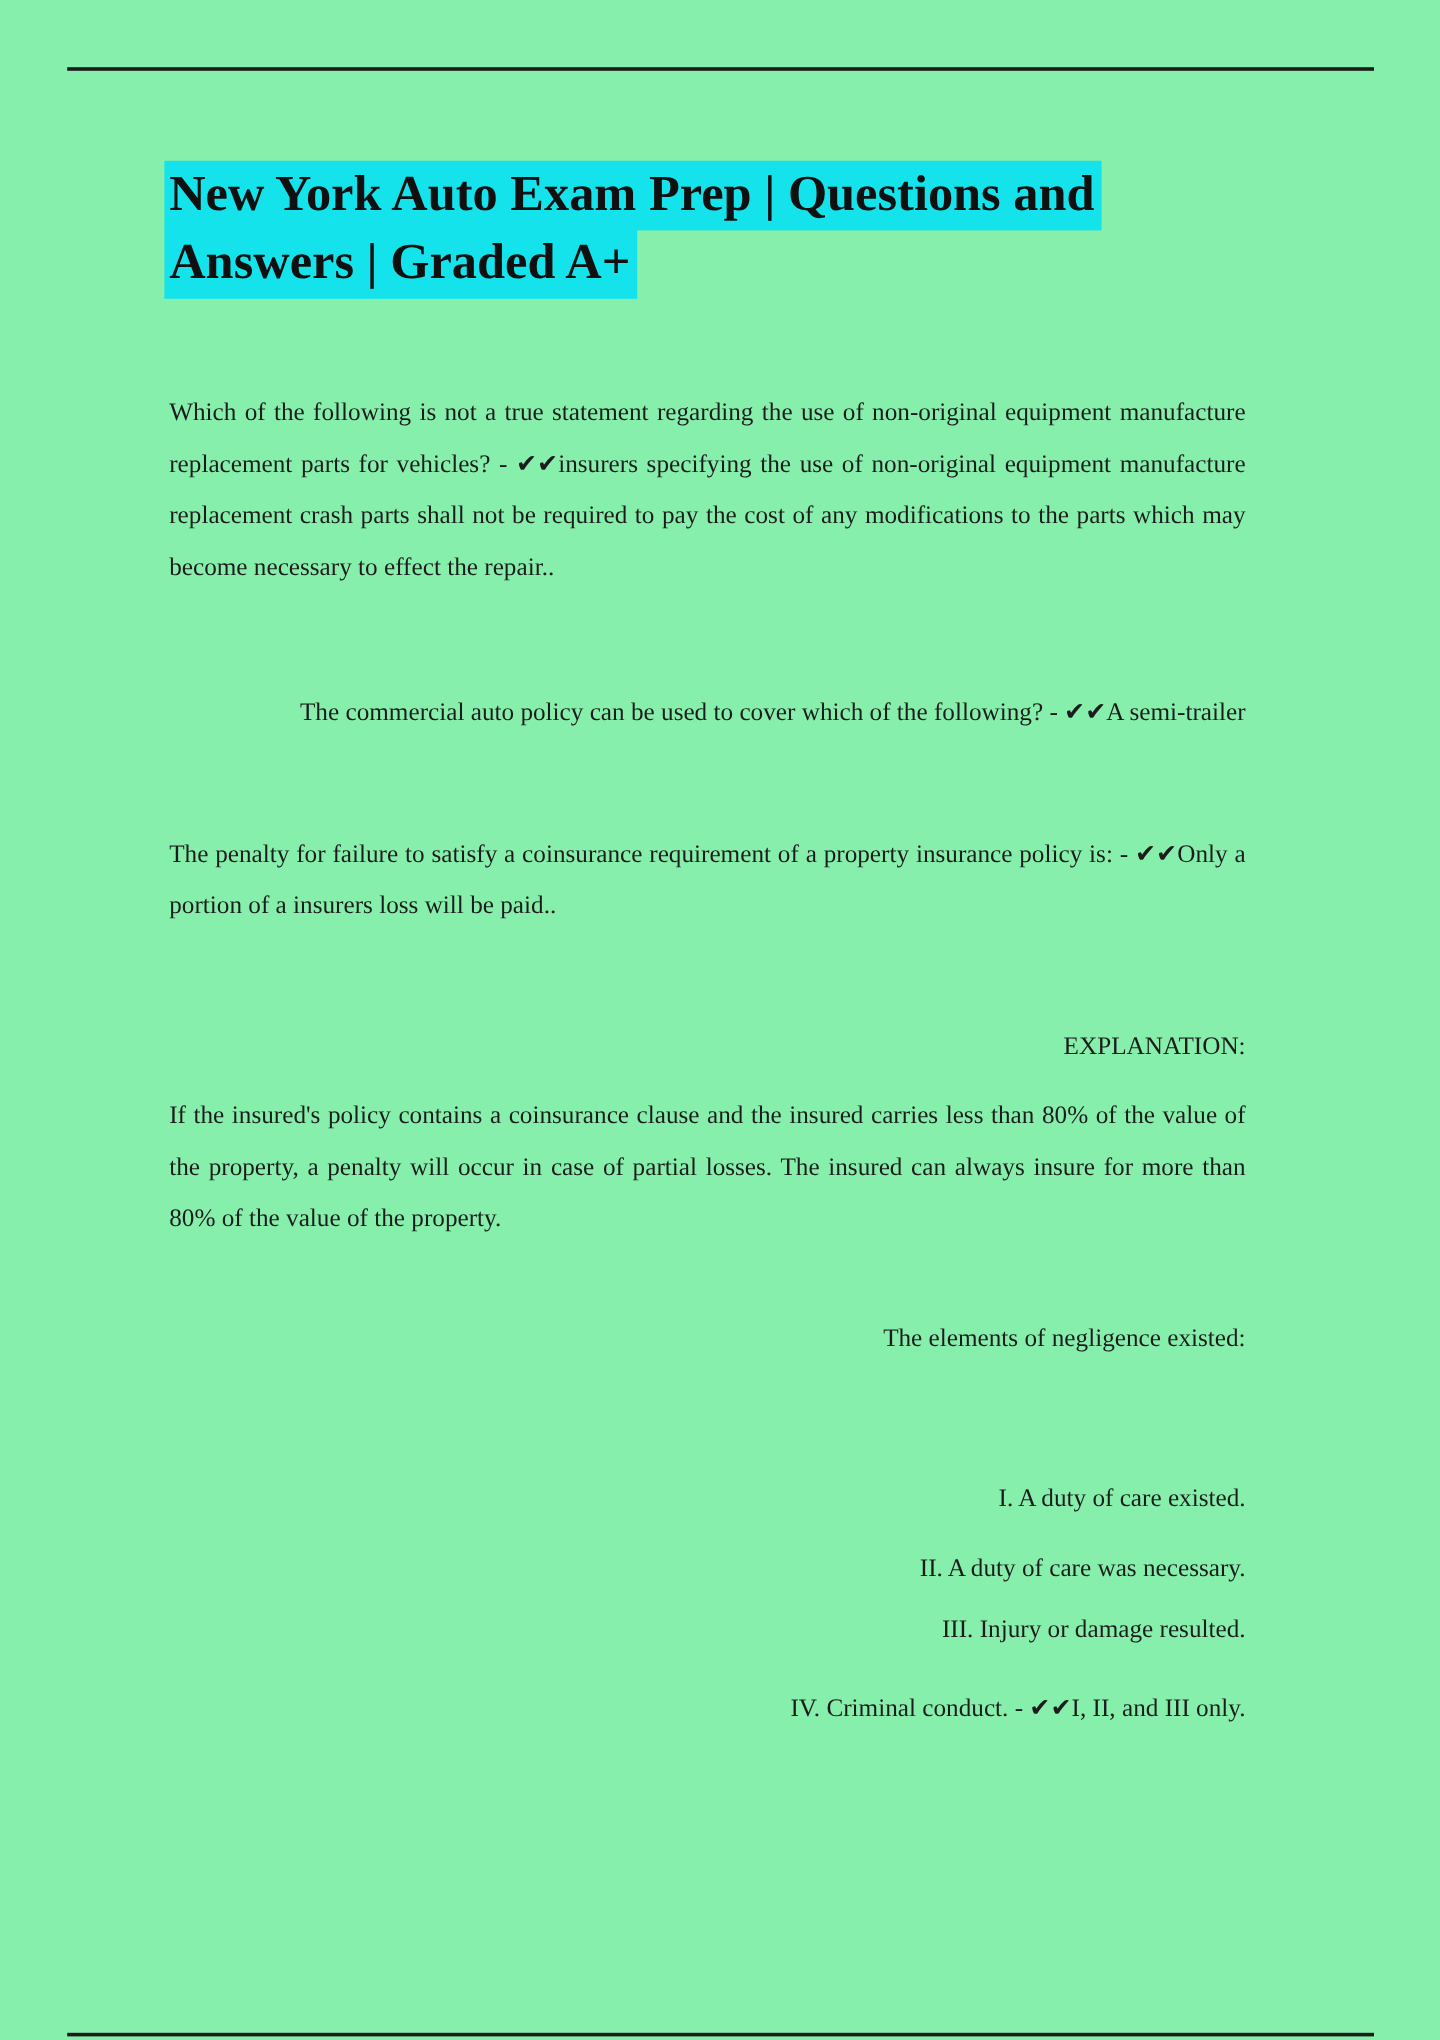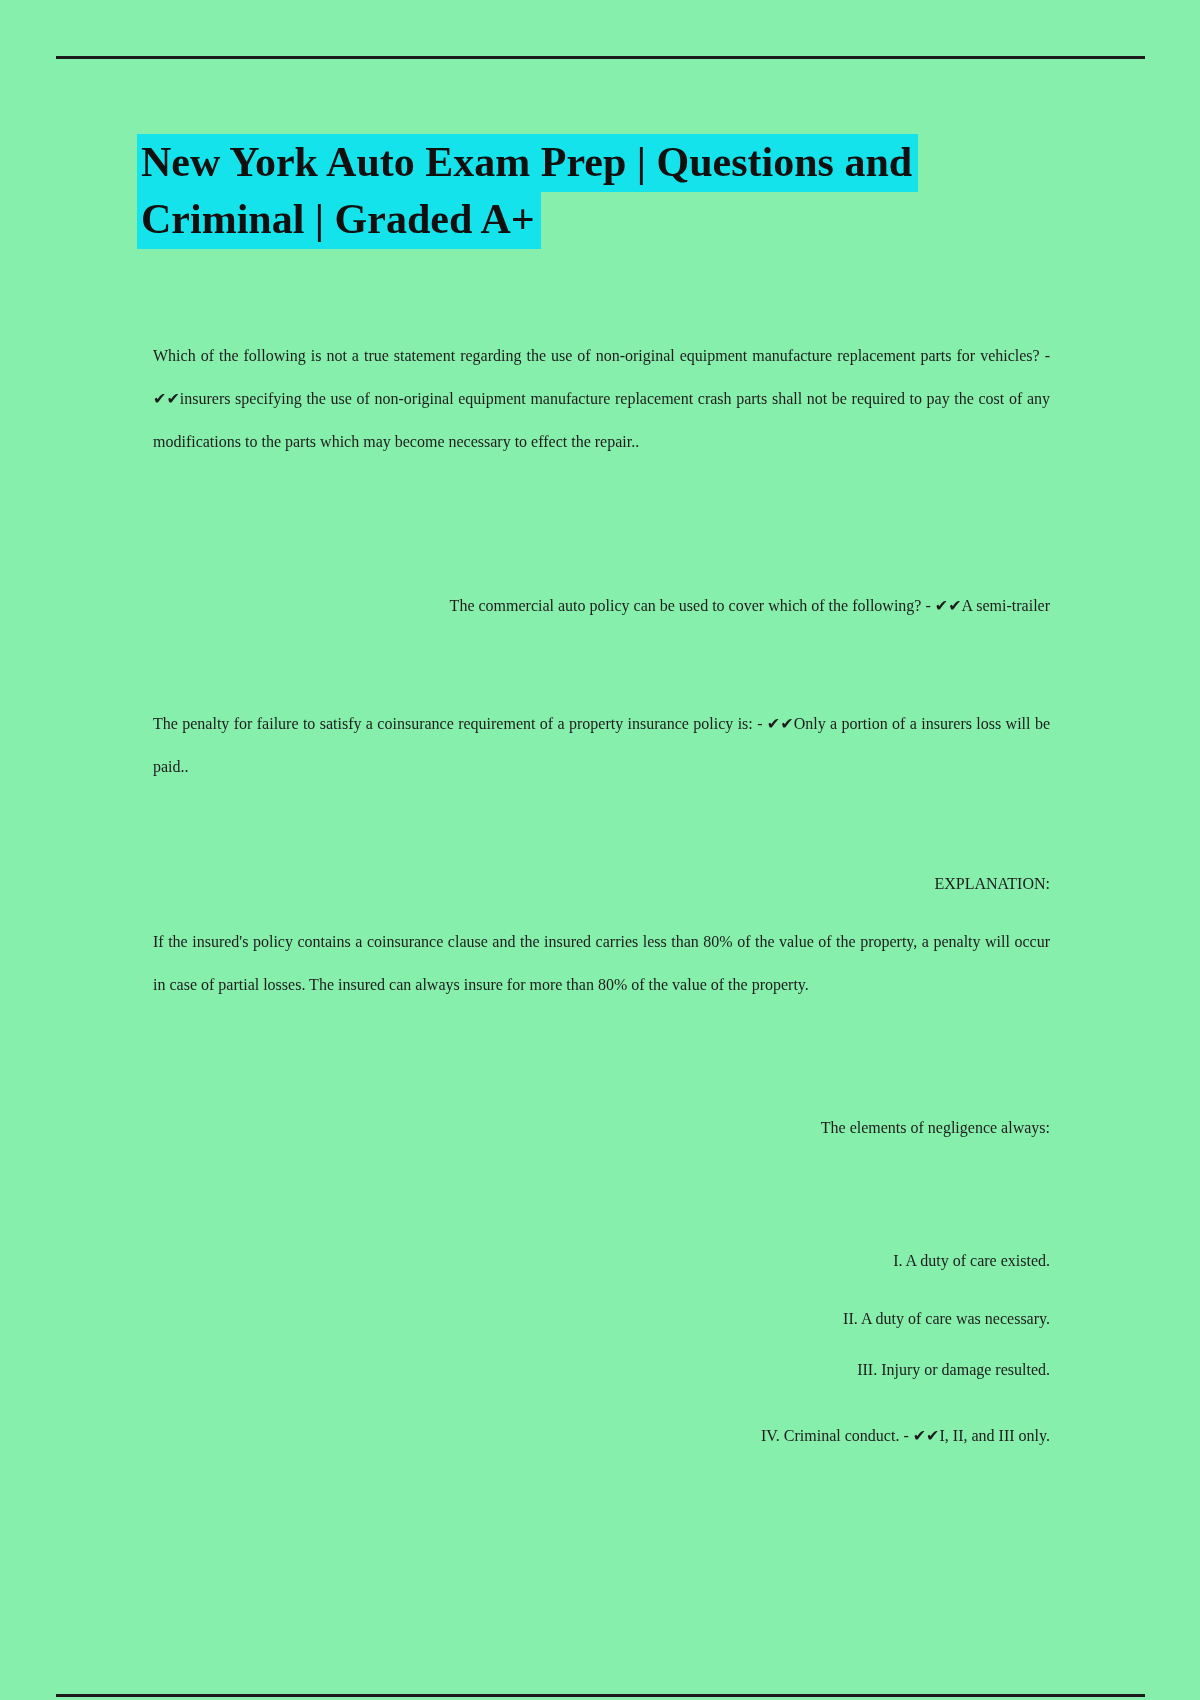--- a/index.html
+++ b/index.html
@@ -39,22 +39,22 @@
   }
   .hl {
     background: #15e3ec;
     padding: 5px 6px 7px 4px;
   }
 
   .para {
     position: absolute;
     left: 137px;
     width: 897px;
-    margin: 16px;
-    font-size: 16px;
+    margin: 4px;
+    font-size: 21px;
     line-height: 43px;
     text-align: justify;
     color: #1c1c1c;
   }
   .para.single { text-align: right; white-space: nowrap; }
 
   .p-q1   { top: 318px; }
   .p-q2   { top: 568px; }
   .p-q3   { top: 686px; }
   .p-expl-label { top: 846px; }
@@ -65,33 +65,33 @@
   .p-item3 { top: 1332px; }
   .p-item4 { top: 1398px; }
 </style>
 </head>
 <body>
 
 <div class="page">
 
   <div class="rule rule-top"></div>
 
-  <h1 class="doc-title"><span class="hl">New York Auto Exam Prep | Questions and</span><br><span class="hl">Criminal | Graded A+</span></h1>
+  <h1 class="doc-title"><span class="hl">New York Auto Exam Prep | Questions and</span><br><span class="hl">Answers | Graded A+</span></h1>
 
   <p class="para p-q1">Which of the following is not a true statement regarding the use of non-original equipment manufacture replacement parts for vehicles? - ✔✔insurers specifying the use of non-original equipment manufacture replacement crash parts shall not be required to pay the cost of any modifications to the parts which may become necessary to effect the repair..</p>
 
   <p class="para single p-q2">The commercial auto policy can be used to cover which of the following? - ✔✔A semi-trailer</p>
 
   <p class="para p-q3">The penalty for failure to satisfy a coinsurance requirement of a property insurance policy is: - ✔✔Only a portion of a insurers loss will be paid..</p>
 
   <p class="para single p-expl-label">EXPLANATION:</p>
 
   <p class="para p-expl">If the insured's policy contains a coinsurance clause and the insured carries less than 80% of the value of the property, a penalty will occur in case of partial losses. The insured can always insure for more than 80% of the value of the property.</p>
 
-  <p class="para single p-neg">The elements of negligence always:</p>
+  <p class="para single p-neg">The elements of negligence existed:</p>
 
   <p class="para single p-item1">I. A duty of care existed.</p>
 
   <p class="para single p-item2">II. A duty of care was necessary.</p>
 
   <p class="para single p-item3">III. Injury or damage resulted.</p>
 
   <p class="para single p-item4">IV. Criminal conduct. - ✔✔I, II, and III only.</p>
 
   <div class="rule rule-bottom"></div>

